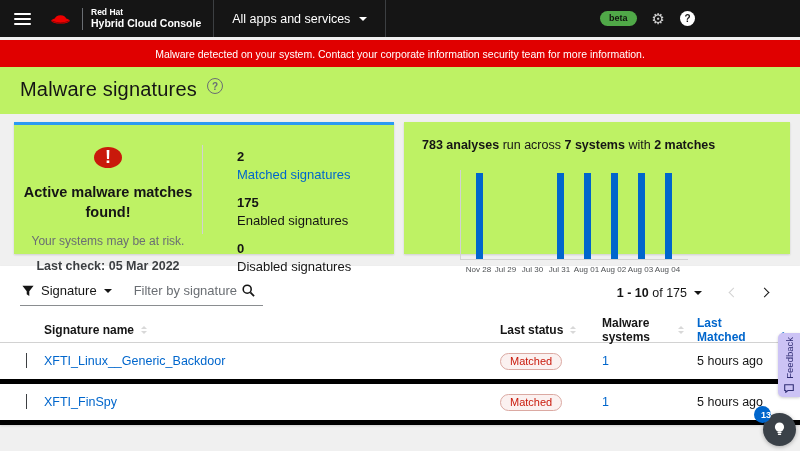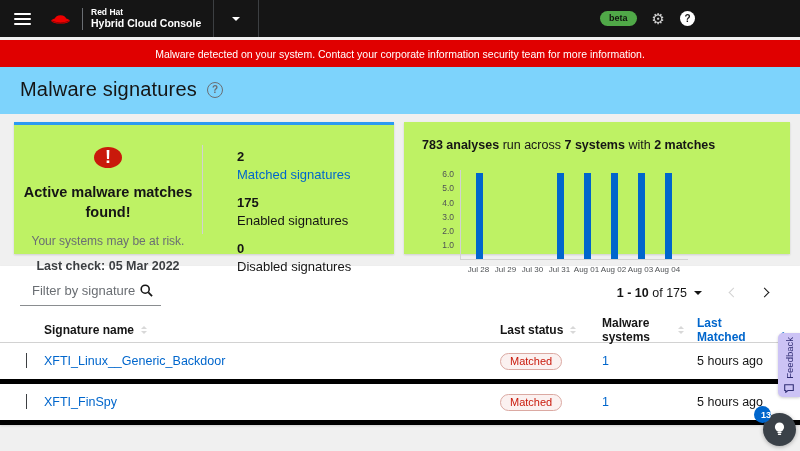--- a/index.html
+++ b/index.html
@@ -26,21 +26,21 @@
     padding:2px 9px 3px; border-radius:9px; }
   .gear { font-family:"DejaVu Sans", sans-serif; color:#d2d2d2; font-size:15px; cursor:pointer; }
   .help-dot { width:15px; height:15px; background:#fff; border-radius:50%; display:flex;
     align-items:center; justify-content:center; font-size:10px; font-weight:700; color:#151515; cursor:pointer; }
 
   
   .banner { height:27px; margin-top:3px; background:#e00000; color:#fff; font-size:10.5px;
     display:flex; align-items:center; justify-content:center; }
 
   
-  .titlebar { background:#7dd3fc; padding:11px 20px 13px; display:flex; align-items:center; gap:10px; }
+  .titlebar { background:#bef264; padding:11px 20px 13px; display:flex; gap:10px; }
   .page-title { font-size:20px; font-weight:400; letter-spacing:.2px; }
   .q-circle { width:16px; height:16px; border:1.5px solid #6a6e73; border-radius:50%;
     color:#6a6e73; font-size:10px; font-weight:700; display:flex; align-items:center;
     justify-content:center; cursor:pointer; }
 
   
   .cards { display:flex; gap:10px; padding:8px 10px 12px 14px; background:#f0f0f0; }
   .card { background:#bef264; height:132px; box-shadow:0 1px 2px rgba(3,3,3,.14); }
   .card.alert { width:380px; border-top:3px solid #2b9af3; display:flex; }
   .alert-left { width:188px; display:flex; flex-direction:column; align-items:center; padding-top:22px; }
@@ -138,20 +138,21 @@
         <path d="M6 14 q10 4.4 20 0" stroke="#8a0000" stroke-width="1" fill="none"></path>
       </svg>
     </span>
     <span class="vsep"></span>
     <span class="brand-txt">
       <div class="brand-l1">Red Hat</div>
       <div class="brand-l2">Hybrid Cloud Console</div>
     </span>
   </div>
   <div class="nav-sec">
+    <span>All apps and services</span>
     <span class="caret"></span>
   </div>
   <div class="spacer"></div>
   <div class="mast-right">
     <span class="beta">beta</span>
     <span class="gear">⚙</span>
     <span class="help-dot">?</span>
   </div>
 </div>
 
@@ -188,28 +189,20 @@
         <div class="stat-l">Disabled signatures</div>
       </div>
     </div>
   </div>
 
   <div class="card chart">
     <div class="chart-summary">
       <b>783 analyses</b><span> run across </span><b>7 systems</b><span> with </span><b>2 matches</b>
     </div>
     <div class="chartbox">
-      <div class="yticks">
-        <span>6.0</span>
-        <span>5.0</span>
-        <span>4.0</span>
-        <span>3.0</span>
-        <span>2.0</span>
-        <span>1.0</span>
-      </div>
       <div class="plot">
         <div class="slot">
             <div class="bar" style="height: 85.7143px; background: rgb(0, 102, 204);"></div>
           </div>
         <div class="slot">
             <div class="bar" style="height: 0px; background: rgb(0, 102, 204);"></div>
           </div>
         <div class="slot">
             <div class="bar" style="height: 0px; background: rgb(0, 102, 204);"></div>
           </div>
@@ -223,36 +216,45 @@
             <div class="bar" style="height: 85.7143px; background: rgb(0, 102, 204);"></div>
           </div>
         <div class="slot">
             <div class="bar" style="height: 85.7143px; background: rgb(0, 102, 204);"></div>
           </div>
         <div class="slot">
             <div class="bar" style="height: 85.7143px; background: rgb(0, 102, 204);"></div>
           </div>
       </div>
       <div class="xlabels">
-        <span>Jul 28</span>
+        <span>Nov 28</span>
         <span>Jul 29</span>
         <span>Jul 30</span>
         <span>Jul 31</span>
         <span>Aug 01</span>
         <span>Aug 02</span>
         <span>Aug 03</span>
         <span>Aug 04</span>
       </div>
     </div>
   </div>
 </div>
 
 <div class="tablewrap">
   <div class="toolbar">
     <div class="filter-group">
+      <div class="attr-btn">
+        <span>
+          <svg width="12" height="12" viewBox="0 0 14 14">
+              <path d="M0.5 1 h13 l-5 6.2 v5.6 l-3 -2 v-3.6 z" fill="#151515"></path>
+            </svg>
+        </span>
+        <span>Signature</span>
+        <span class="caret dark"></span>
+      </div>
       <input class="f-input" type="text" placeholder="Filter by signature" style="">
       <span class="search-btn">
         <svg width="13" height="13" viewBox="0 0 14 14">
             <circle cx="5.6" cy="5.6" r="4.3" fill="none" stroke="#151515" stroke-width="1.7"></circle>
             <line x1="9" y1="9" x2="13" y2="13" stroke="#151515" stroke-width="1.9"></line>
           </svg>
       </span>
     </div>
     <div class="spacer"></div>
     <div class="pager">

